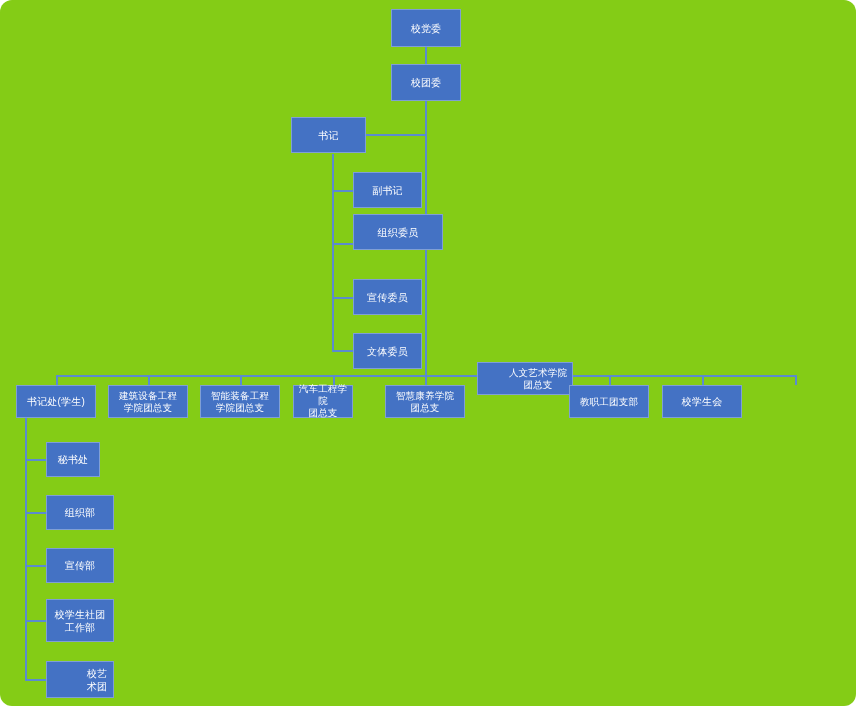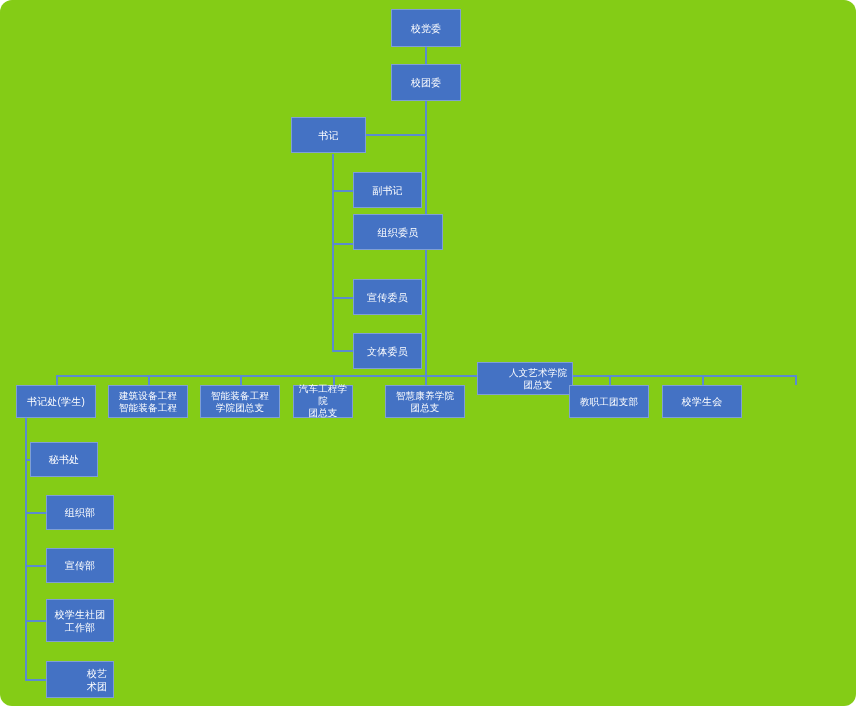--- a/index.html
+++ b/index.html
@@ -91,40 +91,40 @@
 
   <div class="node" style="left:353px; top:214px; width:90px; height:36px;">组织委员</div>
 
   <div class="node" style="left:353px; top:279px; width:69px; height:36px;">宣传委员</div>
 
   <div class="node" style="left:353px; top:333px; width:69px; height:36px;">文体委员</div>
 
   <div class="node" style="left:16px; top:385px; width:80px; height:33px;">书记处(学生)</div>
 
   <div class="node small" style="left:108px; top:385px; width:80px; height:33px;">建筑设备工程
-智能装备工程</div>
+学院团总支</div>
 
   <div class="node small" style="left:200px; top:385px; width:80px; height:33px;">智能装备工程
 学院团总支</div>
 
   <div class="node small" style="left:293px; top:385px; width:60px; height:33px;font-family:Liberation Mono, monospace;">汽车工程学院
 团总支</div>
 
   <div class="node small" style="left:385px; top:385px; width:80px; height:33px;">智慧康养学院
 团总支</div>
 
   <div class="node small" style="left:477px; top:362px; width:96px; height:33px;padding-left:28px;">人文艺术学院
 团总支</div>
 
   <div class="node small" style="left:569px; top:385px; width:80px; height:33px;">教职工团支部</div>
 
   <div class="node" style="left:662px; top:385px; width:80px; height:33px;">校学生会</div>
 
 
-  <div class="node" style="left:30px; top:442px; width:68px; height:35px;">秘书处</div>
+  <div class="node" style="left:46px; top:442px; width:54px; height:35px;">秘书处</div>
 
   <div class="node" style="left:46px; top:495px; width:68px; height:35px;">组织部</div>
 
   <div class="node" style="left:46px; top:548px; width:68px; height:35px;">宣传部</div>
 
   <div class="node" style="left:46px; top:599px; width:68px; height:43px;">校学生社团
 工作部</div>
 
   <div class="node" style="left:46px; top:661px; width:68px; height:37px;padding-left:36px;">校艺术团</div>
 

